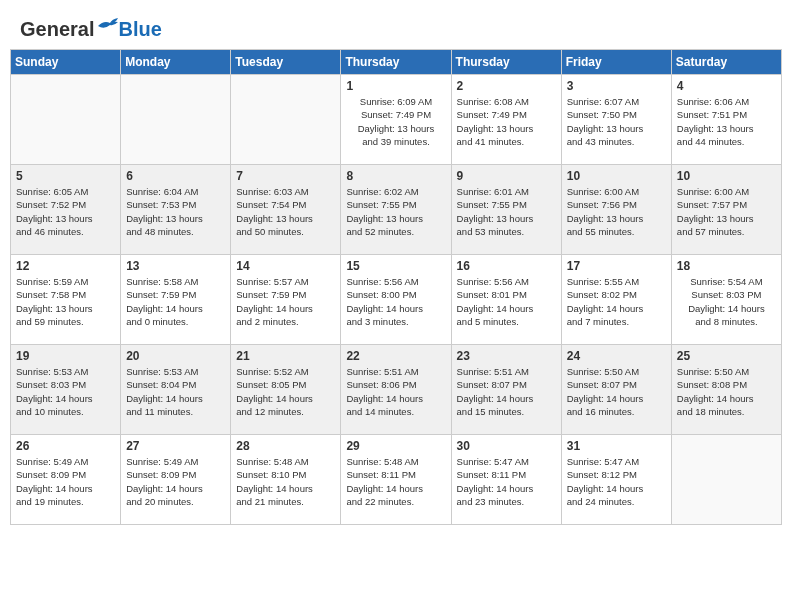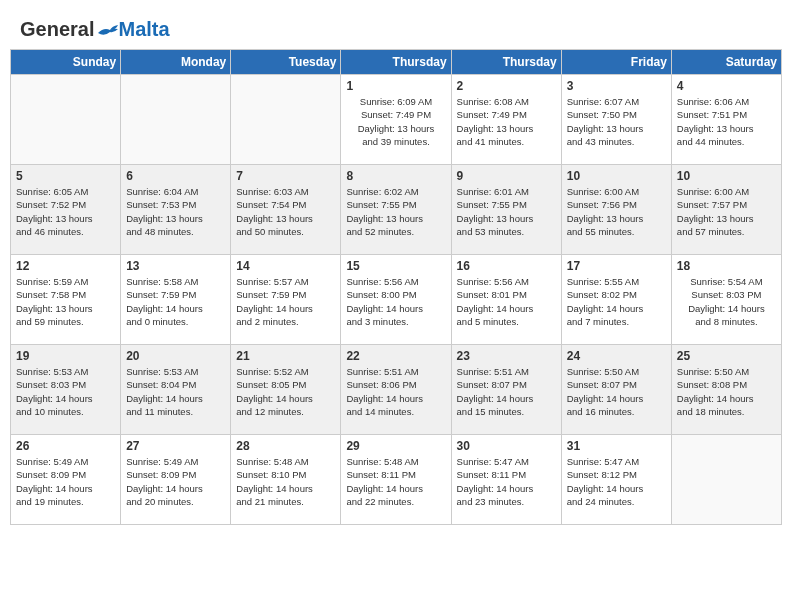--- a/index.html
+++ b/index.html
@@ -16,21 +16,21 @@
       align-items: flex-start;
       padding: 8px 10px 4px 10px;
     }
     .logo {
       display: flex;
       flex-direction: column;
       align-items: flex-start;
     }
     .logo-text {
       display: flex;
-      align-items: flex-end;
+      align-items: flex-start;
       font-size: 20px;
       font-weight: bold;
       color: #333;
     }
     .logo-general { color: #333; }
     .logo-blue { color: #1a6bb5; }
     .logo-bird {
       width: 22px;
       height: 16px;
       margin-left: 2px;
@@ -51,21 +51,21 @@
       width: 100%;
       border-collapse: collapse;
       margin-top: 4px;
     }
     th {
       background: #2a6db5;
       color: #fff;
       font-size: 12px;
       font-weight: bold;
       padding: 5px 4px;
-      text-align: right;
+      text-align: left;
       border: 1px solid #ccc;
     }
     td {
       border: 1px solid #ccc;
       vertical-align: top;
       padding: 4px 5px;
       font-size: 10px;
       color: #333;
       min-height: 80px;
       width: 14.28%;
@@ -88,21 +88,21 @@
 <body>
 
 <div class="header">
   <div class="logo">
     <div class="logo-text">
       <span class="logo-general">General</span>
       <svg class="logo-bird" viewBox="0 0 22 16" fill="#1a6bb5">
         <path d="M2,8 Q8,2 14,5 Q18,3 22,4 Q18,8 14,7 Q8,12 2,8Z" fill="#1a6bb5"></path>
         <path d="M14,5 Q16,1 22,0 Q20,5 14,5Z" fill="#1a6bb5"></path>
       </svg>
-      <span class="logo-blue">Malta</span>
+      <span class="logo-blue">Blue</span>
     </div>
   </div>
 </div>
 
 <table>
   <thead>
     <tr>
     <th>Sunday</th>
         <th>Monday</th>
         <th>Tuesday</th>

